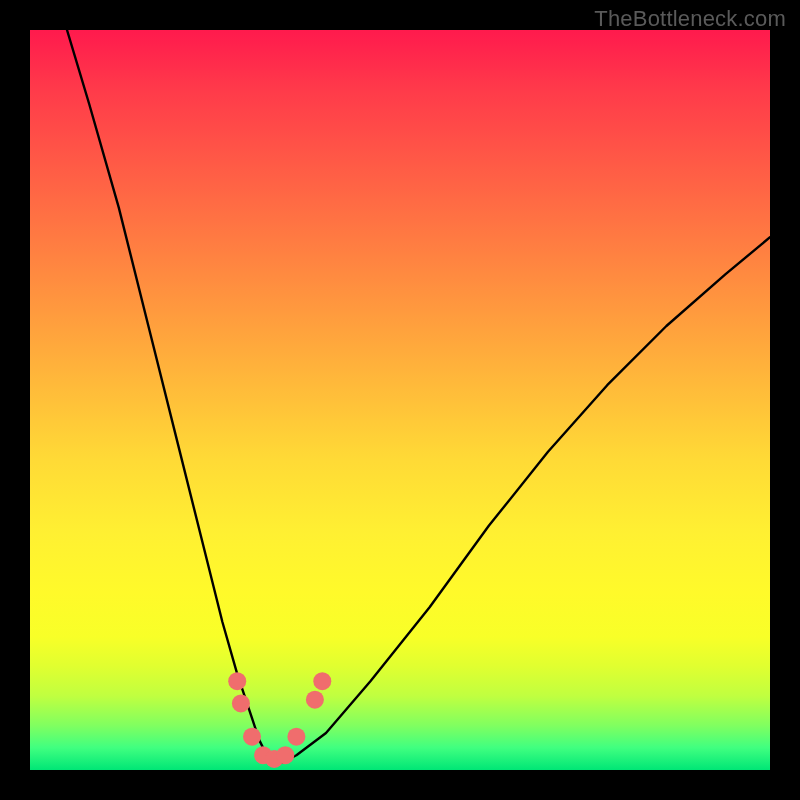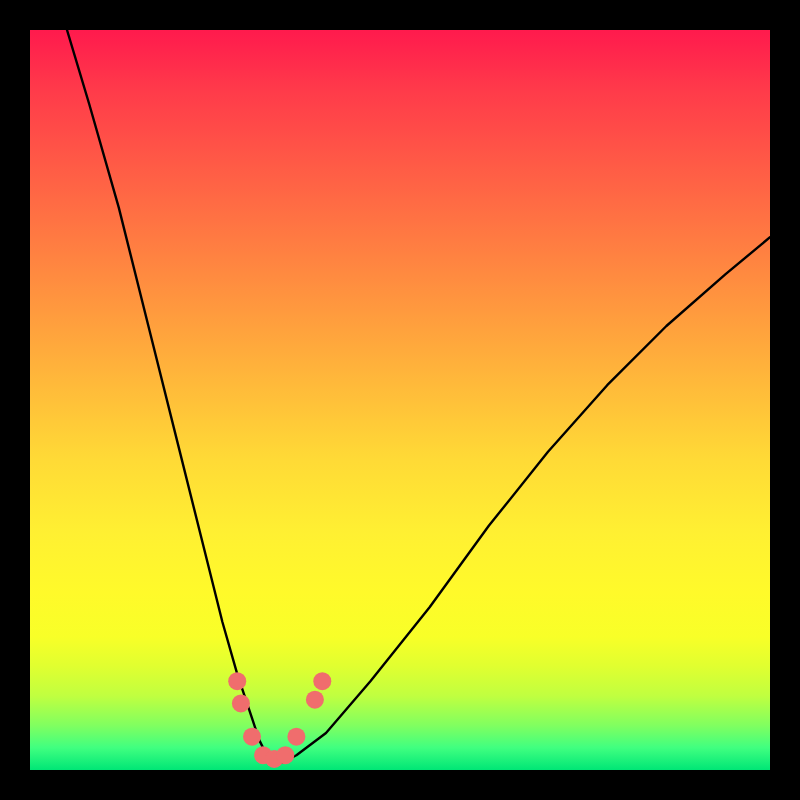--- a/index.html
+++ b/index.html
@@ -59,20 +59,21 @@
     left: 0;
     top: 0;
     width: 740px;
     height: 740px;
   }
 </style>
 </head>
 <body>
 
 <div class="frame">
+  <div class="watermark">TheBottleneck.com</div>
   <div class="plot">
     <svg class="curve" viewBox="0 0 740 740" preserveAspectRatio="none">
       <path id="curve-path" fill="none" stroke="#000000" stroke-width="2.4" stroke-linejoin="round" stroke-linecap="round" d="M37.0 0.0 L59.2 74.0 L88.8 177.6 L118.4 296.0 L148.0 414.4 L177.6 532.8 L192.4 592.0 L207.2 643.8 L222.0 688.2 L229.4 710.4 L236.8 725.2 L244.2 732.6 L251.6 732.6 L266.4 725.2 L296.0 703.0 L340.4 651.2 L399.6 577.2 L458.8 495.8 L518.0 421.8 L577.2 355.2 L636.4 296.0 L695.6 244.2 L740.0 207.2"></path>
       <g id="markers">
           <circle cx="207.2" cy="651.2" r="9" fill="#f06d6d"></circle>
           <circle cx="210.9" cy="673.4" r="9" fill="#f06d6d"></circle>
           <circle cx="222.0" cy="706.7" r="9" fill="#f06d6d"></circle>
           <circle cx="233.1" cy="725.2" r="9" fill="#f06d6d"></circle>
           <circle cx="244.2" cy="728.9" r="9" fill="#f06d6d"></circle>
           <circle cx="255.3" cy="725.2" r="9" fill="#f06d6d"></circle>

